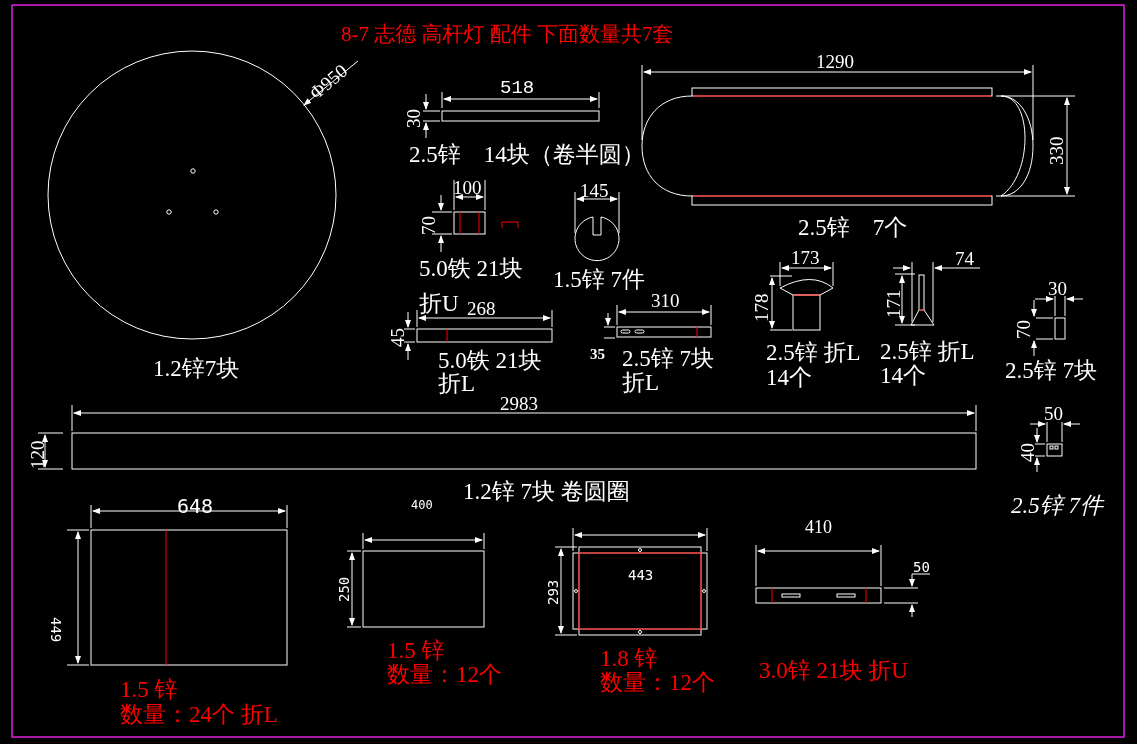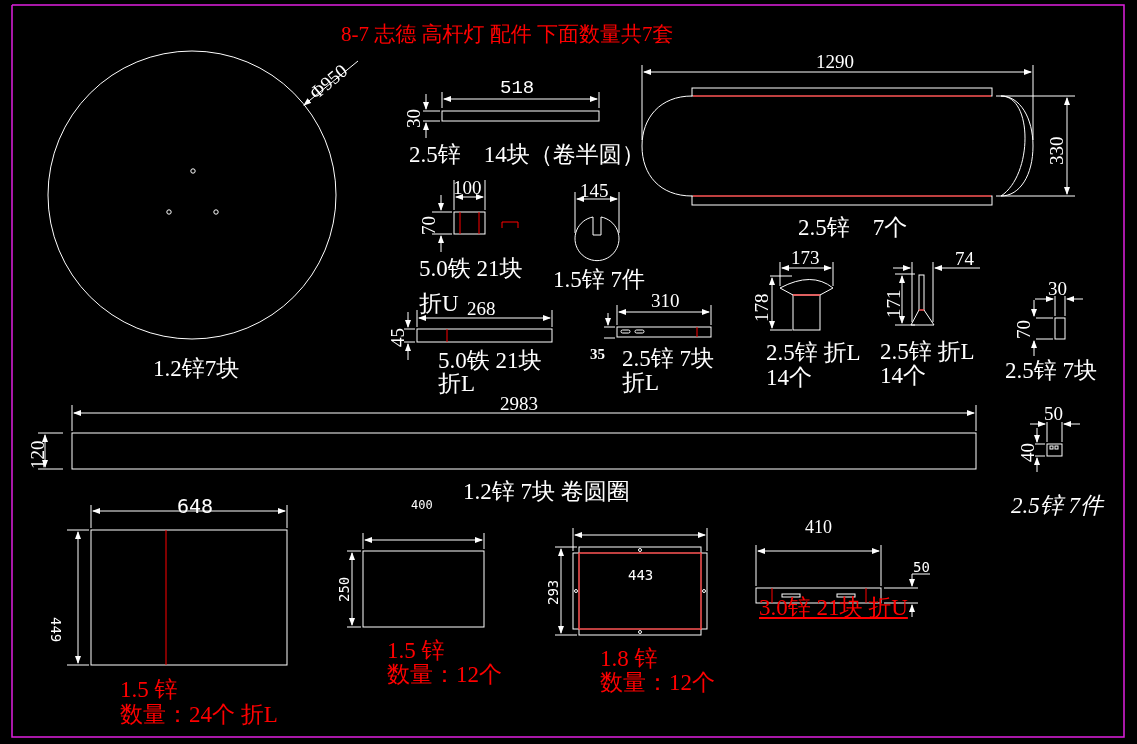--- a/index.html
+++ b/index.html
@@ -288,13 +288,13 @@
 <div class="t lbl red" style="left:387px;top:639px;">1.5 锌</div>
 <div class="t lbl red" style="left:387px;top:663px;">数量：12个</div>
 
 <div class="t dsm" style="left:628px;top:520px;font-family:'DejaVu Sans Mono',monospace;font-size:14px;margin-top:48px;">443</div>
 <div class="t dsm rot" style="left:546px;top:605px;transform:rotate(-90deg);font-family:'DejaVu Sans Mono',monospace;font-size:14px;">293</div>
 <div class="t lbl red" style="left:600px;top:647px;">1.8 锌</div>
 <div class="t lbl red" style="left:600px;top:671px;">数量：12个</div>
 
 <div class="t dsm" style="left:805px;top:518px;font-family:Liberation Serif, serif;font-size:18px;">410</div>
 <div class="t dsm" style="left:913px;top:560px;font-family:'DejaVu Sans Mono',monospace;font-size:14px;">50</div>
-<div class="t lbl red" style="left:759px;top:596px;text-decoration:underline;">3.0锌 21块 折U</div>
+<div class="t lbl red" style="left:759px;top:659px;">3.0锌 21块 折U</div>
 
 </body></html>

